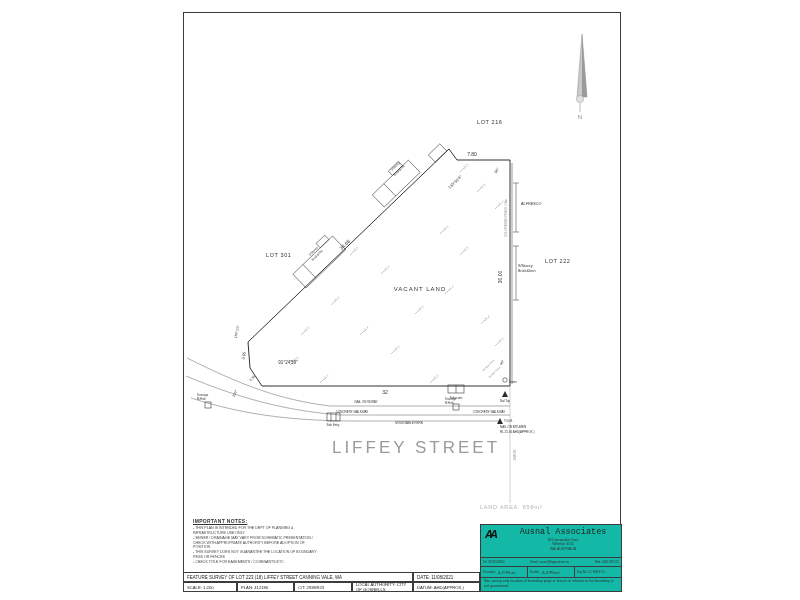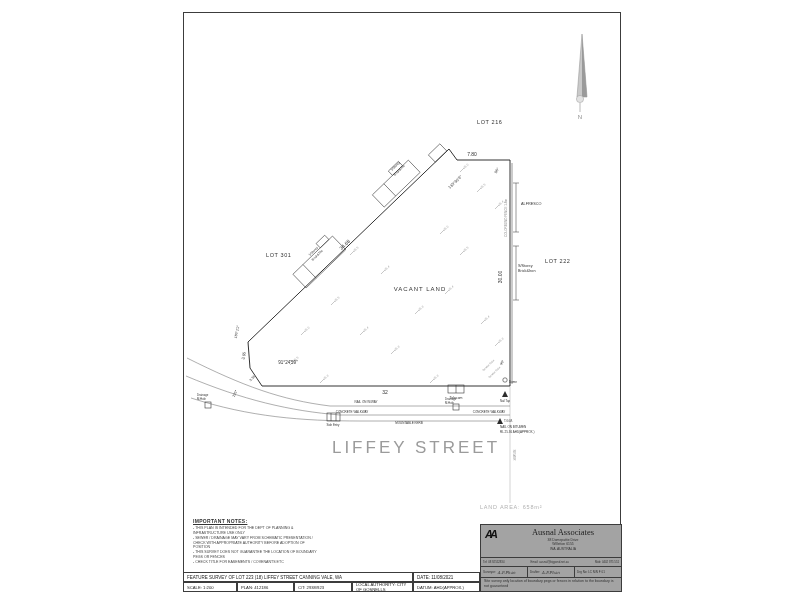--- a/index.html
+++ b/index.html
@@ -26,26 +26,26 @@
   
   .notes{position:absolute;left:193px;top:518px;width:126px;}
   .notes .nt{font-size:5px;font-weight:bold;text-decoration:underline;letter-spacing:.3px;margin-bottom:2px;color:#333;}
   .notes .ni{font-size:3.6px;line-height:1.35;color:#444;}
   
   .tb{position:absolute;box-sizing:border-box;border:0.5px solid #3c3c3c;
       display:flex;align-items:center;padding:0 3px;background:#fff;}
   .f45{font-size:4.5px;} .f42{font-size:4.2px;}
   
   .firm{position:absolute;left:480px;top:524px;width:142px;height:68px;box-sizing:border-box;
-        border:0.5px solid #3c3c3c;background:#a3a3a3;}
+        border:0.5px solid #3c3c3c;background:#14b8a6;}
   .firm .head{position:relative;height:32px;border-bottom:0.5px solid #3c3c3c;}
   .logo{position:absolute;left:4px;top:3px;font-weight:bold;font-style:italic;
         font-size:11px;letter-spacing:-3px;color:#111;}
   .fname{position:absolute;left:28px;top:2px;width:108px;text-align:center;
-         font-family:Liberation Serif, serif;font-size:8.5px;color:#222;}
+         font-family:Liberation Mono, monospace;font-size:8.5px;color:#222;}
   .faddr{position:absolute;left:28px;top:13px;width:108px;text-align:center;
          font-size:3.4px;line-height:1.25;color:#333;}
   .contact{display:flex;justify-content:space-between;align-items:center;height:8px;
            border-bottom:0.5px solid #3c3c3c;font-size:2.8px;padding:0 2px;color:#333;}
   .roles{display:flex;height:10px;border-bottom:0.5px solid #3c3c3c;}
   .roles div{flex:1;border-right:0.5px solid #3c3c3c;font-size:3px;display:flex;
              align-items:center;padding:0 2px;color:#333;}
   .roles div:last-child{border-right:none;}
   .sig{font-family:"DejaVu Serif",serif;font-style:italic;font-size:4px;margin-left:2px;}
   .sitenote{font-size:3.6px;line-height:1.3;padding:1px 3px;color:#333;}

